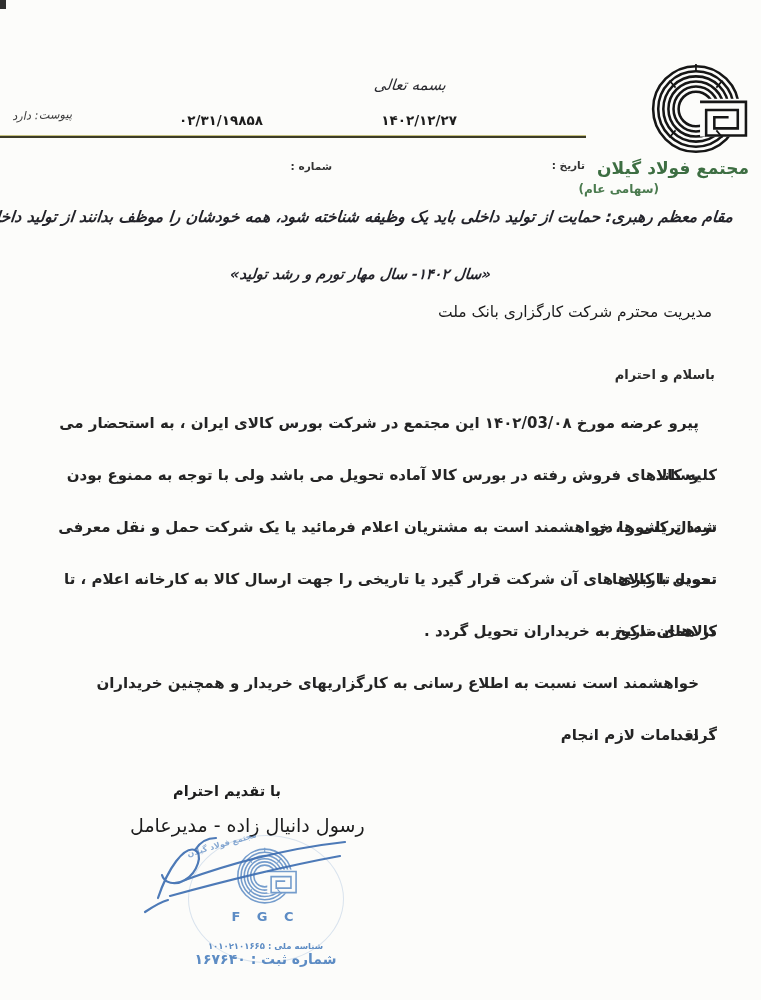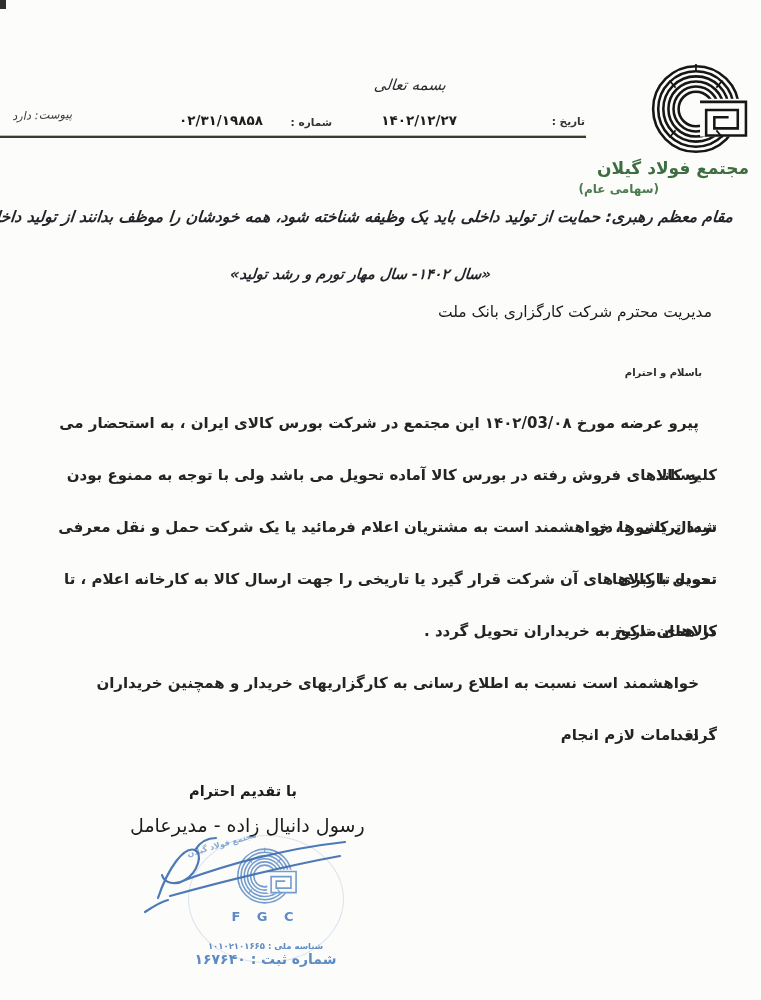--- a/index.html
+++ b/index.html
@@ -11,44 +11,44 @@
   .speck{position:absolute;top:0;left:0;width:6px;height:9px;background:#2f2f2f;}
 
   
   .besmele{position:absolute;top:76px;left:350px;width:120px;text-align:center;
     font-style:italic;font-size:15px;color:#2a2a30;transform:skewX(-6deg);}
   .logo-black{position:absolute;top:58px;right:12px;width:102px;height:102px;color:#161616;}
   .brand-name{position:absolute;top:158px;right:2px;width:172px;text-align:center;
     font-weight:bold;font-size:17px;color:#3d6e42;letter-spacing:-.5px;}
   .brand-sub{position:absolute;top:182px;right:102px;font-size:12px;font-weight:bold;color:#4a7a4e;}
 
-  .fld-label{position:absolute;font-size:10.5px;font-weight:600;color:#333;}
+  .fld-label{position:absolute;font-size:10.5px;font-weight:600;color:#333;margin-top:44px;}
   .date-label{top:115px;right:176px;}
   .num-label{top:116px;right:429px;}
   .fld-value{position:absolute;font-weight:bold;font-size:13.5px;color:#1d1d1d;letter-spacing:1px;}
   .date-value{top:112px;right:304px;text-align:center;}
   .num-value{top:112px;right:498px;}
   .attach{position:absolute;top:108px;left:12px;font-size:11.5px;font-style:italic;
     color:#3c3c3c;transform:rotate(-2deg);}
   .rule{position:absolute;top:135px;left:0;width:586px;height:3px;
     background:linear-gradient(to bottom,#c6c180 0 1px,#3c3c28 1px 100%);}
 
   
   .quote{position:absolute;top:208px;left:20px;right:28px;text-align:center;white-space:nowrap;
     font-size:15.5px;font-style:italic;font-weight:600;color:#23232a;transform:skewX(-5deg);}
   .slogan{position:absolute;top:266px;left:0;right:40px;text-align:center;
     font-size:14.5px;font-style:italic;font-weight:600;color:#23232a;transform:skewX(-5deg);}
 
   
   .recipient{position:absolute;top:303px;right:49px;font-weight:normal;font-size:15.5px;color:#1c1c1c;}
-  .salutation{position:absolute;top:367px;right:59px;font-size:10px;font-weight:600;color:#2b2b2b;}
+  .salutation{position:absolute;top:367px;right:46px;font-size:13px;font-weight:600;color:#2b2b2b;}
   .body{position:absolute;top:397px;right:44px;left:36px;font-size:15px;font-weight:600;color:#242424;}
   .body .line{height:52px;line-height:52px;text-align:right;}
   .body .indent{padding-right:18px;}
-  .closing1{position:absolute;top:783px;left:173px;font-weight:bold;font-size:14.5px;color:#1c1c1c;margin-left:16px;}
+  .closing1{position:absolute;top:783px;left:173px;font-weight:bold;font-size:14.5px;color:#1c1c1c;}
   .closing2{position:absolute;top:814px;left:130px;font-weight:normal;font-size:19px;color:#1c1c1c;}
 
   
   .stamp{position:absolute;top:835px;left:168px;width:195px;text-align:center;color:#5d8cc4;}
   .stamp::before{content:"";position:absolute;left:20px;top:0;width:154px;height:126px;
     border:1px solid rgba(95,140,195,.22);border-radius:50%;}
   .stamp-arc{position:absolute;top:5px;left:18px;transform:rotate(-16deg);
     font-size:8px;font-weight:bold;color:rgba(95,140,196,.75);}
   .stamp-logo{width:64px;height:64px;margin-top:9px;opacity:.85;color:#5d8cc4;}
   .stamp-abbr{direction:ltr;font-size:13px;letter-spacing:6px;font-weight:bold;margin-top:-3px;}

